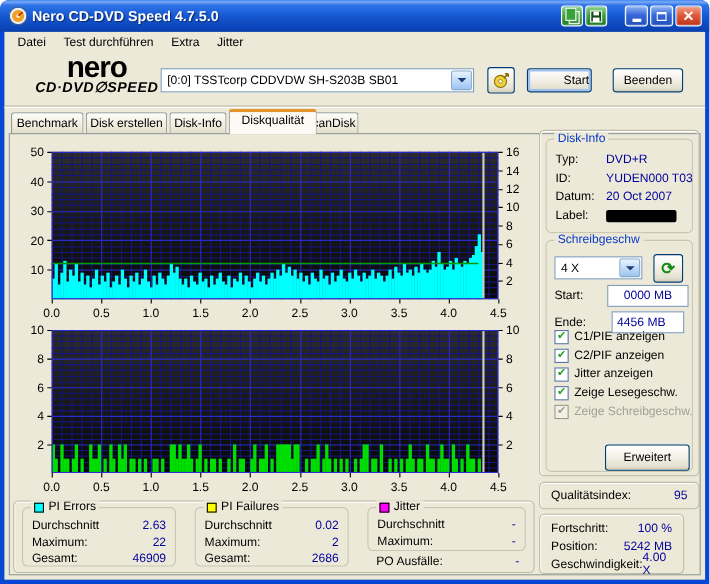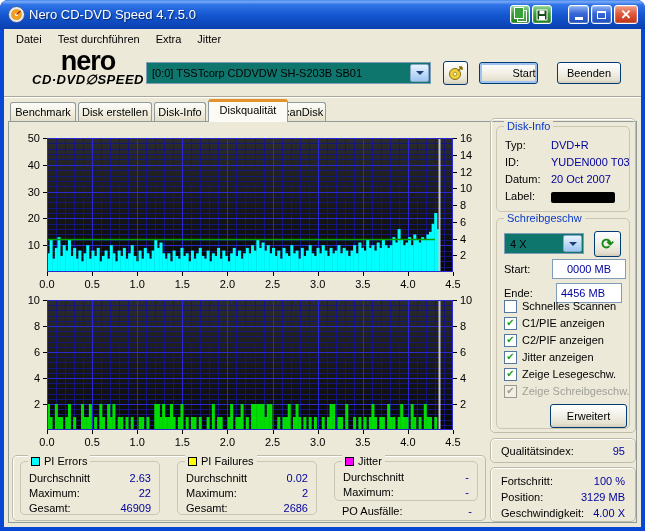--- a/index.html
+++ b/index.html
@@ -3,40 +3,40 @@
 <meta charset="utf-8">
 <style>
   html,body{margin:0;padding:0;background:#ffffff;}
   .window{position:relative;width:645px;height:531px;background:#0846d4;
     font-family:"Liberation Sans",sans-serif;font-size:11px;color:#000;
     border-radius:8px 8px 0 0;overflow:hidden;}
   
   .titlebar{position:absolute;left:0;top:0;width:645px;height:29px;
     background:linear-gradient(180deg,#3f86f2 0%,#7aa9f5 6%,#2f74e8 16%,#1658d2 50%,#0c46ba 85%,#0a40ae 100%);
     border-radius:7px 7px 0 0;}
-  .title-text{position:absolute;left:29px;top:7px;color:#fff;font-weight:normal;font-size:13px;
+  .title-text{position:absolute;left:29px;top:7px;color:#fff;font-weight:bold;font-size:13px;
     text-shadow:1px 1px 1px #0a2a6a;white-space:nowrap;}
   .appicon{position:absolute;left:8px;top:6px;width:17px;height:17px;}
   .tbtn{position:absolute;top:5px;height:19px;border-radius:3px;border:1px solid #fff;
     display:flex;align-items:center;justify-content:center;color:#fff;box-sizing:border-box;
     box-shadow:inset 0 0 0 1px rgba(255,255,255,.2);cursor:default;}
   .tbtn.blue{background:linear-gradient(180deg,#8fb3f3 0%,#3767d8 45%,#2250bc 100%);}
   .tbtn.red{background:linear-gradient(180deg,#f0a088 0%,#e25a3c 45%,#bd3418 100%);}
   .tbtn.green{background:linear-gradient(180deg,#8fd48f 0%,#3aa23a 45%,#1f7d1f 100%);}
   .g-min{width:8px;height:3px;background:#fff;margin-top:8px;}
   .g-max{width:9px;height:8px;border:1px solid #fff;border-top:2px solid #fff;box-sizing:border-box;}
   .g-close{font-size:13px;font-weight:bold;line-height:13px;}
   
   .content{position:absolute;left:4px;top:29px;width:637px;height:498px;background:#ECE9D8;}
   .menubar{position:absolute;left:4px;top:29px;width:637px;height:20px;display:flex;align-items:center;padding-left:4px;box-sizing:border-box;}
   .menu-item{padding:2px 8px;white-space:nowrap;}
   .logo{position:absolute;left:12px;top:50px;width:152px;text-align:center;line-height:23px;}
   .logo .nero{font-size:27px;font-weight:900;letter-spacing:-1px;}
   .logo .sub{font-size:13px;font-weight:900;font-style:italic;line-height:13px;letter-spacing:0.5px;}
-  .combo{position:absolute;background:#0f766e;border:1px solid #7F9DB9;box-sizing:border-box;display:flex;align-items:center;}
+  .combo{position:absolute;background:#ffffff;border:1px solid #7F9DB9;box-sizing:border-box;display:flex;align-items:center;}
   .combo .ctxt{flex:1;padding-left:5px;white-space:nowrap;overflow:hidden;}
   .combo .carrow{width:17px;align-self:stretch;margin:1px;border:1px solid #86A7C8;border-radius:2px;
     background:linear-gradient(180deg,#E8F3FE,#BBD8F7 60%,#9CC5F0);display:flex;align-items:center;justify-content:center;}
   .tri{width:0;height:0;border-left:4px solid transparent;border-right:4px solid transparent;border-top:4px solid #1D3E76;}
   .xpbtn{position:absolute;border:1px solid #003C74;border-radius:3px;box-sizing:border-box;
     background:linear-gradient(180deg,#ffffff 0%,#F2F0E6 50%,#E5E1D0 85%,#D2CBB8 100%);
     display:flex;align-items:center;justify-content:center;cursor:default;}
   .xpbtn.focus{box-shadow:inset 0 0 0 2px #A0C2F0;}
   .sep{position:absolute;left:4px;top:96px;width:637px;height:2px;border-top:1px solid #ACA899;border-bottom:1px solid #fff;box-sizing:border-box;}
   
@@ -661,24 +661,20 @@
   </div>
   <div class="xpbtn" style="left:594px;top:231px;width:27px;height:26px;z-index:4;">
     <span style="color:#168A16;font-size:15px;font-weight:bold;">⟳</span>
   </div>
   <span class="kv" style="left:504px;top:263px;z-index:4;">Start:</span>
   <input class="xpinput" style="left: 552px; top: 259px; width: 74px; height: 20px; z-index: 4; text-align: center;" value="0000 MB">
   <span class="kv" style="left:504px;top:287px;z-index:4;">Ende:</span>
   <input class="xpinput" style="left: 556px; top: 283px; width: 66px; height: 20px; z-index: 4;" value="4456 MB">
   <div id="checkbox-list">
       <div class="cbrow">
-        <span class="cbbox"></span>
-        <span class="cblab">Schnelles Scannen</span>
-      </div>
-      <div class="cbrow">
         <span class="cbbox">✔</span>
         <span class="cblab">C1/PIE anzeigen</span>
       </div>
       <div class="cbrow">
         <span class="cbbox">✔</span>
         <span class="cblab">C2/PIF anzeigen</span>
       </div>
       <div class="cbrow">
         <span class="cbbox">✔</span>
         <span class="cblab">Jitter anzeigen</span>
@@ -696,28 +692,28 @@
     <span>Erweitert</span>
   </div>
 
   <div class="panel" style="left:490px;top:438px;width:146px;height:25px;">
     <div class="srow" style="top:5px;left:10px;right:10px;">
       <span>Qualitätsindex:</span>
       <span class="val">95</span>
     </div>
   </div>
 
-  <div class="panel" style="left:490px;top:467px;width:146px;height:55px;">
+  <div class="panel" style="left:490px;top:467px;width:132px;height:55px;">
     <div class="srow" style="top:6px;left:10px;right:10px;">
       <span>Fortschritt:</span>
       <span class="val">100 %</span>
     </div>
     <div class="srow" style="top:22px;left:10px;right:10px;">
       <span>Position:</span>
-      <span class="val">3129 MB</span>
+      <span class="val">5242 MB</span>
     </div>
     <div class="srow" style="top:38px;left:10px;right:10px;">
       <span>Geschwindigkeit:</span>
       <span class="val">4.00 X</span>
     </div>
   </div>
 
   <div class="panel" style="left:12px;top:455px;width:474px;height:66px;"></div>
 
   <div class="groupbox" style="left:20px;top:461px;width:140px;height:54px;">

